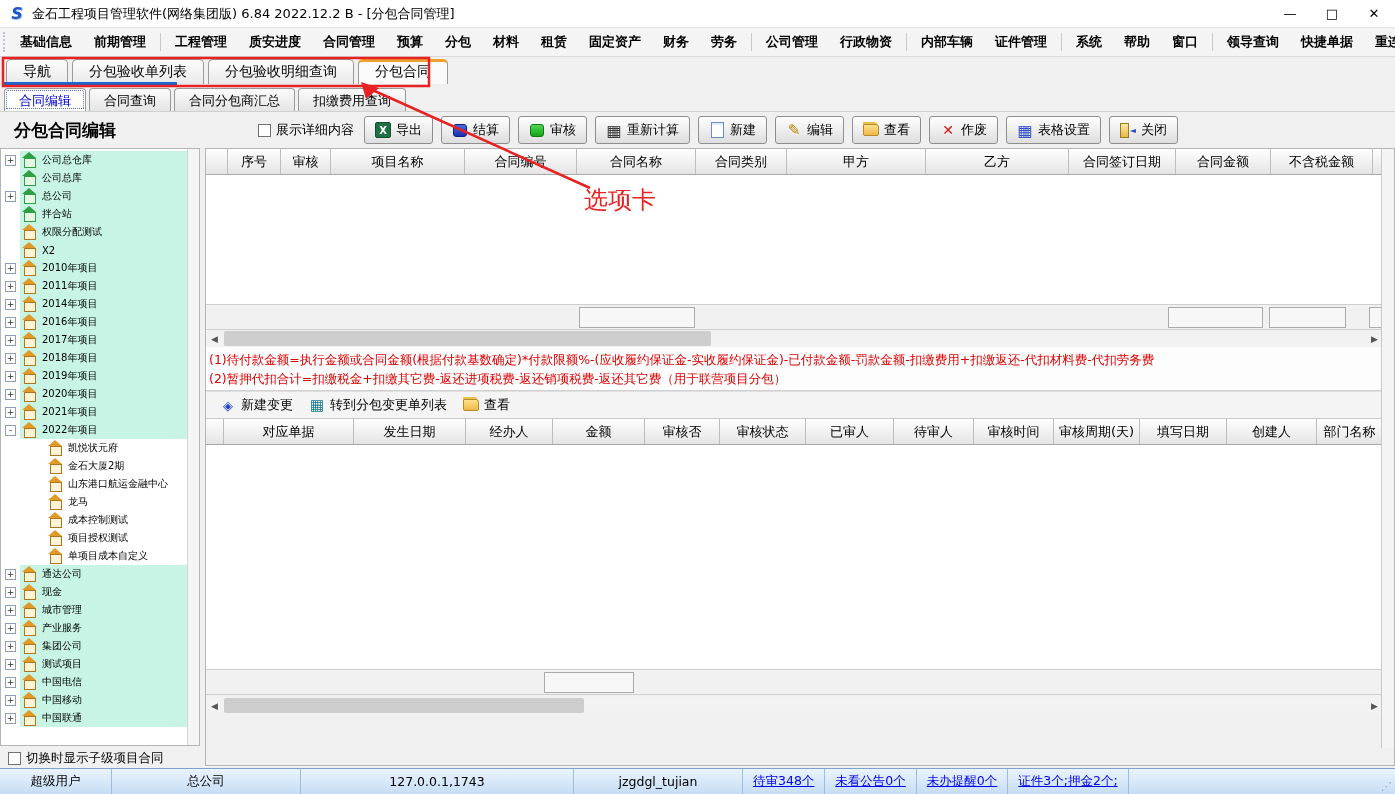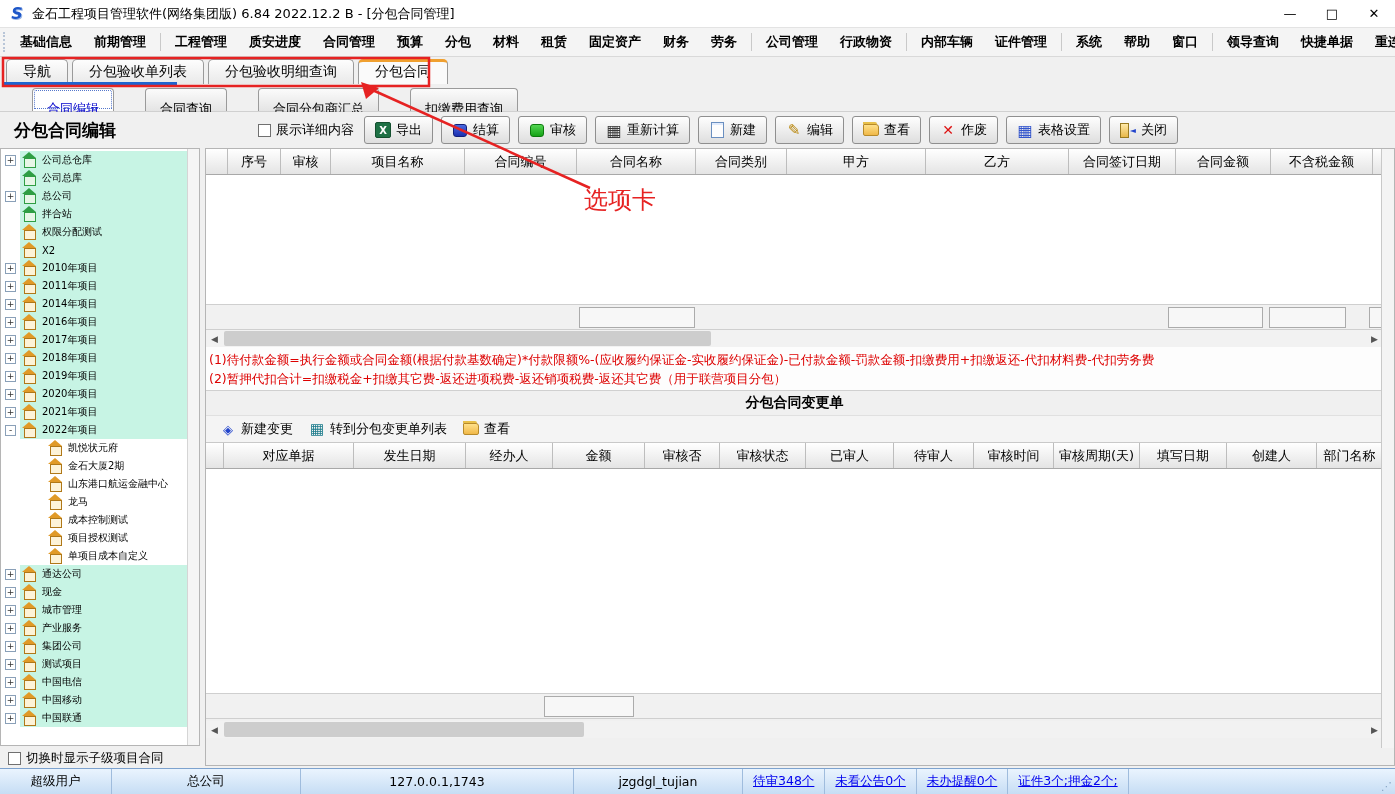--- a/index.html
+++ b/index.html
@@ -20,21 +20,21 @@
   .menu-item { padding:19px 11px; font-size:13px; font-weight:600; white-space:nowrap; }
   .menu-item.sep { padding:0; width:1px; height:18px; background:#c9c9c9; margin:0 3px; overflow:hidden; }
 
   
   .tabs1 { position:absolute; left:0; top:57px; width:1395px; height:29px; display:flex; align-items:center; padding-left:6px; background:#f0f0f0; }
   .tab1 { height:25px; padding:3px 16px 0; margin-right:4px; font-size:14px; background:linear-gradient(#fdfdfd,#e9e9e9); border:1px solid #9a9a9a; border-bottom:none; border-radius:5px 5px 0 0; white-space:nowrap; }
   .tab1.active { background:#fafafa; border-top:3px solid #f0a030; padding-top:1px; }
   .blue-underline { position:absolute; left:2px; top:82px; width:175px; height:3px; background:#1f64cf; }
 
   .tabs2 { position:absolute; left:0; top:86px; width:1395px; height:26px; display:flex; align-items:flex-end; padding-left:4px; background:#f0f0f0; border-bottom:1px solid #d0d0d0; }
-  .tab2 { height:23px; padding:11px 14px 0; margin-right:3px; font-size:13px; background:linear-gradient(#fbfbfb,#e4e4e4); border:1px solid #9a9a9a; border-bottom:none; border-radius:4px 4px 0 0; white-space:nowrap;margin-left:28px; }
+  .tab2 { height:23px; padding:3px 14px 0; margin-right:3px; font-size:13px; background:linear-gradient(#fbfbfb,#e4e4e4); border:1px solid #9a9a9a; border-bottom:none; border-radius:4px 4px 0 0; white-space:nowrap; }
   .tab2.active { background:#fff; color:#0000cc; outline:1px dotted #5577cc; outline-offset:-3px; }
 
   
   .toolbar { position:absolute; left:0; top:112px; width:1395px; height:36px; background:#f0f0f0; display:flex; align-items:center; }
   .page-title { font-size:17px; font-weight:bold; margin:0 14px 0 14px; white-space:nowrap; }
   .chk-wrap { display:flex; align-items:center; gap:5px; margin:0 10px 0 92px; font-size:13px; white-space:nowrap;padding-left:36px; }
   .cb { width:13px; height:13px; background:#fff; border:1px solid #707070; display:inline-block; }
   .tb-btn { height:28px; display:flex; align-items:center; gap:5px; padding:0 10px; margin-right:8px; font-size:13px; background:linear-gradient(#fefefe,#dedede); border:1px solid #8f8f8f; border-radius:3px; white-space:nowrap; }
   .ic { display:inline-flex; align-items:center; justify-content:center; width:16px; height:16px; font-size:14px; }
   .ic-excel { background:#1e7145; color:#fff; font-size:10px; font-weight:bold; border:1px solid #14502f; border-radius:2px; }
@@ -499,21 +499,20 @@
   </div>
   <div class="hscroll">
     <span class="hs-arrow hs-left">◀</span>
     <div class="hs-thumb" style="left:18px;width:487px;"></div>
     <span class="hs-arrow hs-right">▶</span>
   </div>
   <div class="notes">
     <div class="note-line">(1)待付款金额=执行金额或合同金额(根据付款基数确定)*付款限额%-(应收履约保证金-实收履约保证金)-已付款金额-罚款金额-扣缴费用+扣缴返还-代扣材料费-代扣劳务费</div>
     <div class="note-line">(2)暂押代扣合计=扣缴税金+扣缴其它费-返还进项税费-返还销项税费-返还其它费（用于联营项目分包）</div>
   </div>
-  <div class="dtitle">分包合同变更单</div>
   <div class="dtoolbar">
       <div class="flat-btn">
       <span class="ic ic-diamond"></span>
       <span>新建变更</span>
     </div>
       <div class="flat-btn">
       <span class="ic ic-goto"></span>
       <span>转到分包变更单列表</span>
     </div>
       <div class="flat-btn">

